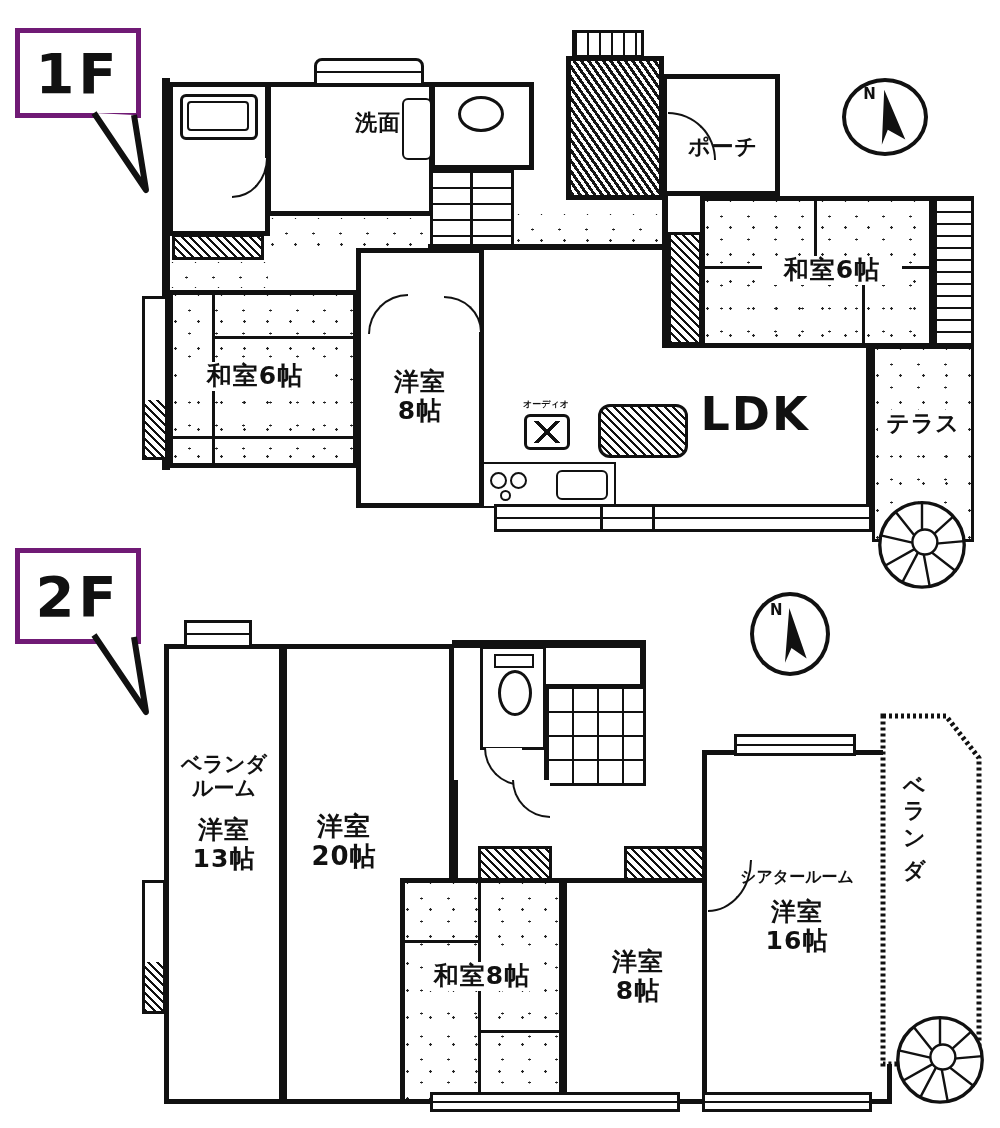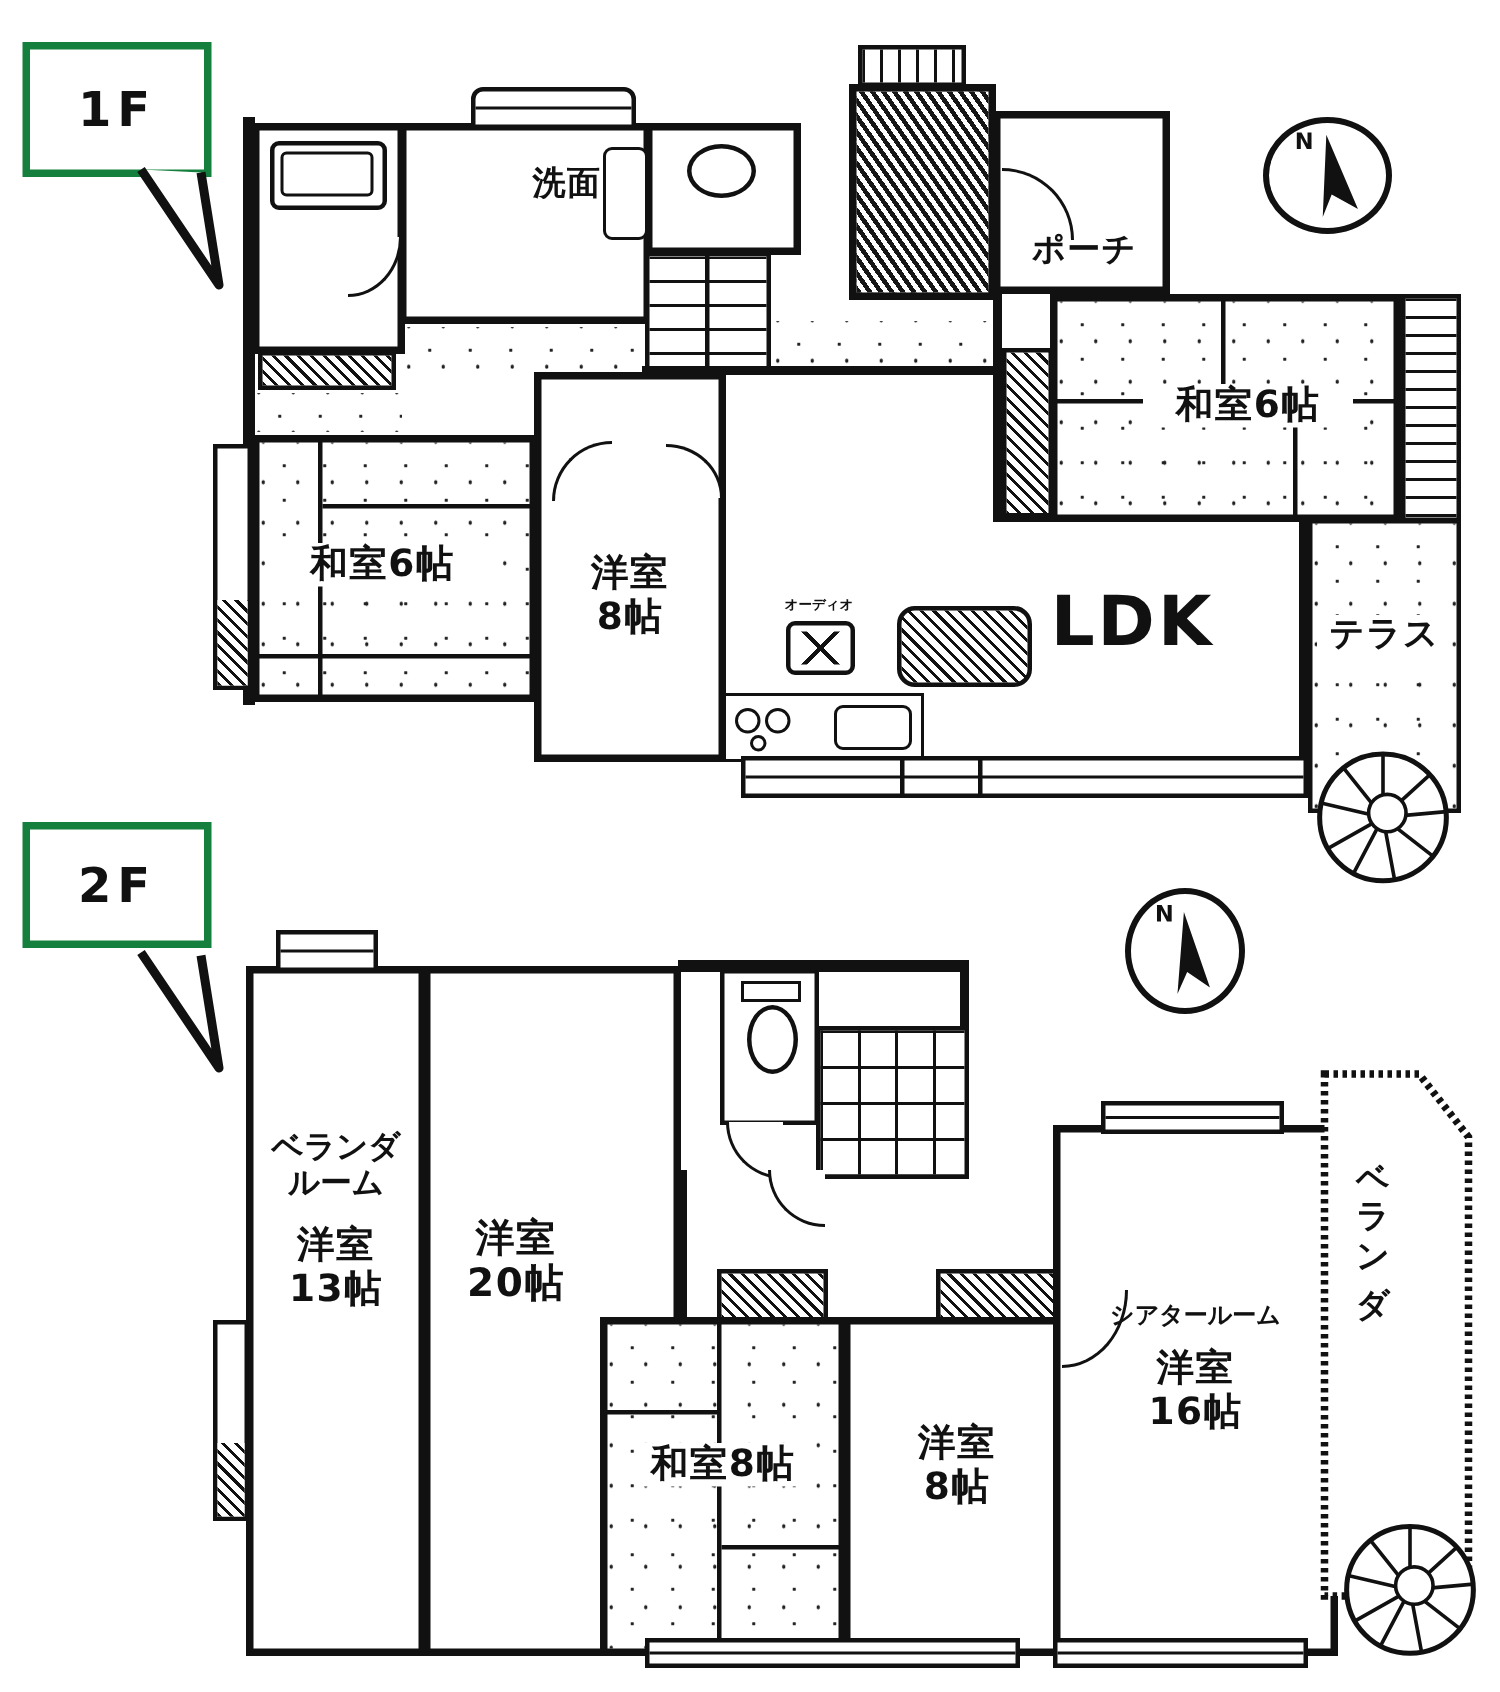--- a/index.html
+++ b/index.html
@@ -27,22 +27,22 @@
   .winband{position:absolute;background:#fff;border:3px solid #111;box-sizing:border-box;
            background-image:linear-gradient(#111,#111);background-size:100% 2px;
            background-position:center;background-repeat:no-repeat;}
   .line{position:absolute;background:#111;}
   .arc{position:absolute;box-sizing:border-box;background:#fff;border:2.5px solid #111;}
   .arc.tl{border-right:none;border-bottom:none;border-radius:100% 0 0 0;}
   .arc.tr{border-left:none;border-bottom:none;border-radius:0 100% 0 0;}
   .arc.bl{border-right:none;border-top:none;border-radius:0 0 0 100%;}
   .arc.br{border-left:none;border-top:none;border-radius:0 0 100% 0;}
   .oval{position:absolute;border:3px solid #111;border-radius:50%;background:#fff;box-sizing:border-box;}
-  .bubble{position:absolute;background:#fff;border:5px solid #15803d;display:flex;align-items:center;
-          justify-content:center;font-size:32px;font-weight:700;letter-spacing:4px;box-sizing:border-box;}
+  .bubble{position:absolute;background:#fff;border:5px solid #701a75;display:flex;align-items:center;
+          justify-content:center;font-size:56px;font-weight:700;letter-spacing:4px;box-sizing:border-box;}
   .compass{position:absolute;border:4px solid #111;border-radius:50%;background:#fff;box-sizing:border-box;}
   .compass .n{position:absolute;left:22%;top:4%;font-size:15px;font-weight:700;}
   .vtext{writing-mode:vertical-rl;text-orientation:upright;}
 </style>
 </head>
 <body>
 
 <div class="stage">
 
   <div>
@@ -81,21 +81,21 @@
     <div class="line" style="left:470px;top:170px;width:3px;height:76px;"></div>
 
     <div class="abs stipple" style="left:270px;top:218px;width:160px;height:28px;"></div>
     <div class="abs stipple" style="left:516px;top:214px;width:148px;height:32px;"></div>
 
     <div class="room b5 scribble" style="left:566px;top:56px;width:98px;height:144px;"></div>
     <div class="vlouver" style="left:572px;top:30px;width:72px;height:28px;"></div>
 
     <div class="room b5" style="left:662px;top:74px;width:118px;height:122px;"></div>
     <div class="arc tr" style="left:668px;top:112px;width:48px;height:48px;"></div>
-    <div class="lbl" style="left:678px;top:134px;width:90px;font-size:22px;margin-top:20px;">ポーチ</div>
+    <div class="lbl" style="left:678px;top:134px;width:90px;font-size:22px;">ポーチ</div>
 
     <div class="room b5 stipple" style="left:700px;top:196px;width:234px;height:152px;"></div>
     <div class="line" style="left:814px;top:200px;width:3px;height:68px;"></div>
     <div class="line" style="left:704px;top:266px;width:226px;height:3px;"></div>
     <div class="line" style="left:862px;top:269px;width:3px;height:75px;"></div>
     <div class="lbl" style="left:762px;top:256px;width:140px;font-size:25px;background:#fff;">和室6帖</div>
     <div class="abs hatch" style="left:668px;top:232px;width:34px;height:114px;border:3px solid #111;box-sizing:border-box;"></div>
     <div class="louver" style="left:934px;top:196px;width:40px;height:152px;"></div>
 
     <div class="abs hatch" style="left:172px;top:234px;width:92px;height:26px;border:3px solid #111;box-sizing:border-box;"></div>
@@ -145,21 +145,21 @@
     <div class="lbl" style="left:878px;top:410px;width:90px;font-size:23px;background:#fff;">テラス</div>
     <svg class="abs" style="left:874px;top:492px;" width="96" height="102" viewBox="0 0 100 100">
       <circle cx="50" cy="52" r="44" fill="#fff" stroke="#111" stroke-width="3.5"></circle>
       <path d="M50 52 L50 8 M50 52 L83 22 M50 52 L94 48 M50 52 L86 80 M50 52 L58 95 M50 52 L30 90 M50 52 L11 74 M50 52 L7 42 M50 52 L22 17" stroke="#111" stroke-width="2.5" fill="none"></path>
       <circle cx="53" cy="49" r="13" fill="#fff" stroke="#111" stroke-width="2.5"></circle>
     </svg>
   </div>
 
   <div>
 
-    <div class="bubble" style="left:15px;top:548px;width:126px;height:84px;align-items:center;">
+    <div class="bubble" style="left:15px;top:548px;width:126px;height:96px;align-items:center;">
       <span>2F</span>
     </div>
     <svg class="abs" style="left:86px;top:632px;" width="76" height="90">
       <path d="M8 3 L60 80 L48 5" fill="#fff" stroke="#111" stroke-width="6" stroke-linejoin="round"></path>
     </svg>
 
     <div class="compass" style="left:750px;top:592px;width:80px;height:84px;">
       <span class="n" style="transform:rotate(180deg);">N</span>
       <svg width="72" height="76" style="position:absolute;left:0;top:0;">
         <polygon points="38,12 50,64 36,52 28,66" fill="#111" transform="rotate(-6 36 38)"></polygon>

